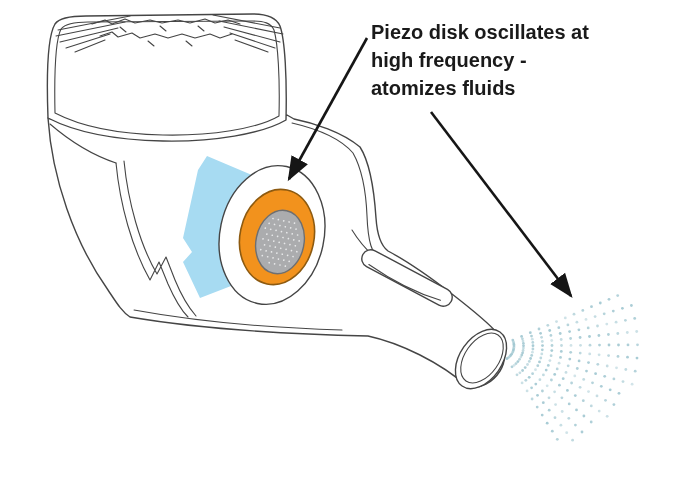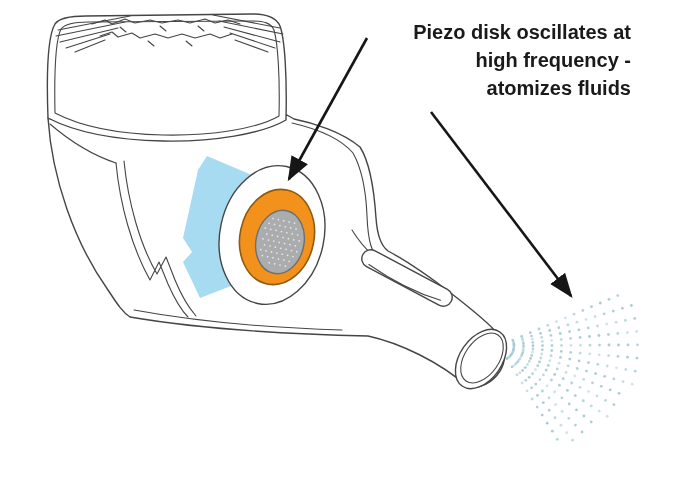--- a/index.html
+++ b/index.html
@@ -1,17 +1,17 @@
 <!DOCTYPE html>
 <html style="--background: #ffffff; --outline: #454545; --fluid-window: #a7dbf2; --piezo-ring: #f2921d; --piezo-ring-edge: #8d5a10; --mesh-fill: #abacae; --mesh-edge: #6e6f71; --mesh-dot: #e8e9ea; --spray-dot: #9fc6d0; --arrow: #161616; --text: #1a1a1a;"><head>
 <meta charset="utf-8">
 <style>
   html,body{margin:0;padding:0;background:#fff;}
   #stage{position:relative;width:673px;height:480px;background:var(--background,#fff);overflow:hidden;
-         font-family:"Liberation Sans",sans-serif;text-align:right;}
+         font-family:"Liberation Sans",sans-serif;}
   #stage svg{position:absolute;left:0;top:0;}
   .ln{fill:none;stroke:var(--outline);stroke-width:1.4;stroke-linecap:round;stroke-linejoin:round;}
   .fill-white{fill:#ffffff;stroke:var(--outline);stroke-width:1.4;stroke-linejoin:round;}
   .thin{stroke-width:1.1;}
   .annotation{position:absolute;left:371px;top:18px;width:260px;
               font-size:20px;font-weight:700;line-height:28px;color:var(--text,#1a1a1a);
               white-space:pre-line;}
 </style>
 </head>
 <body>

